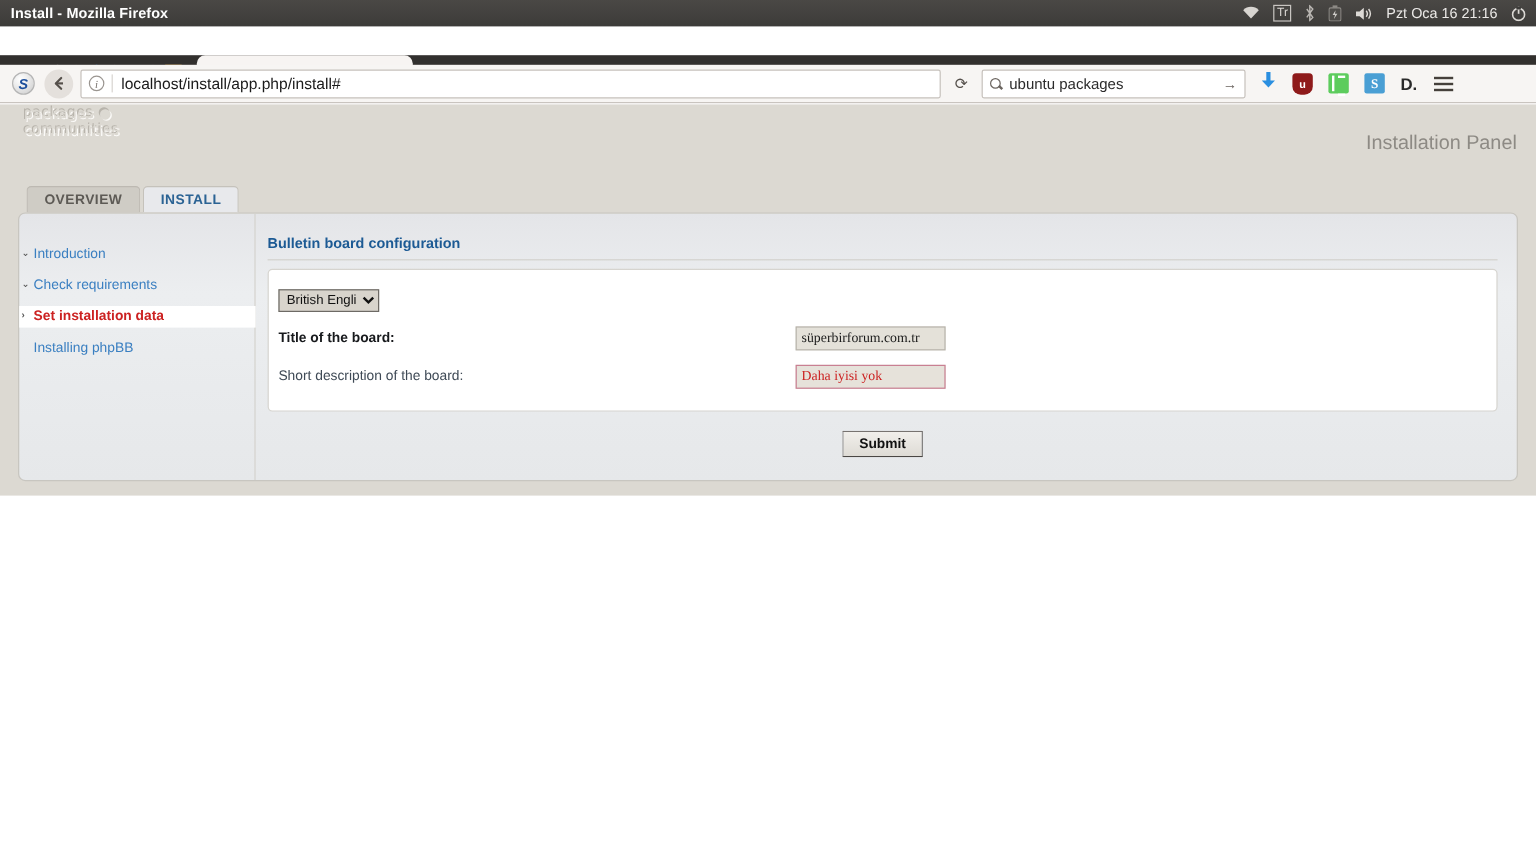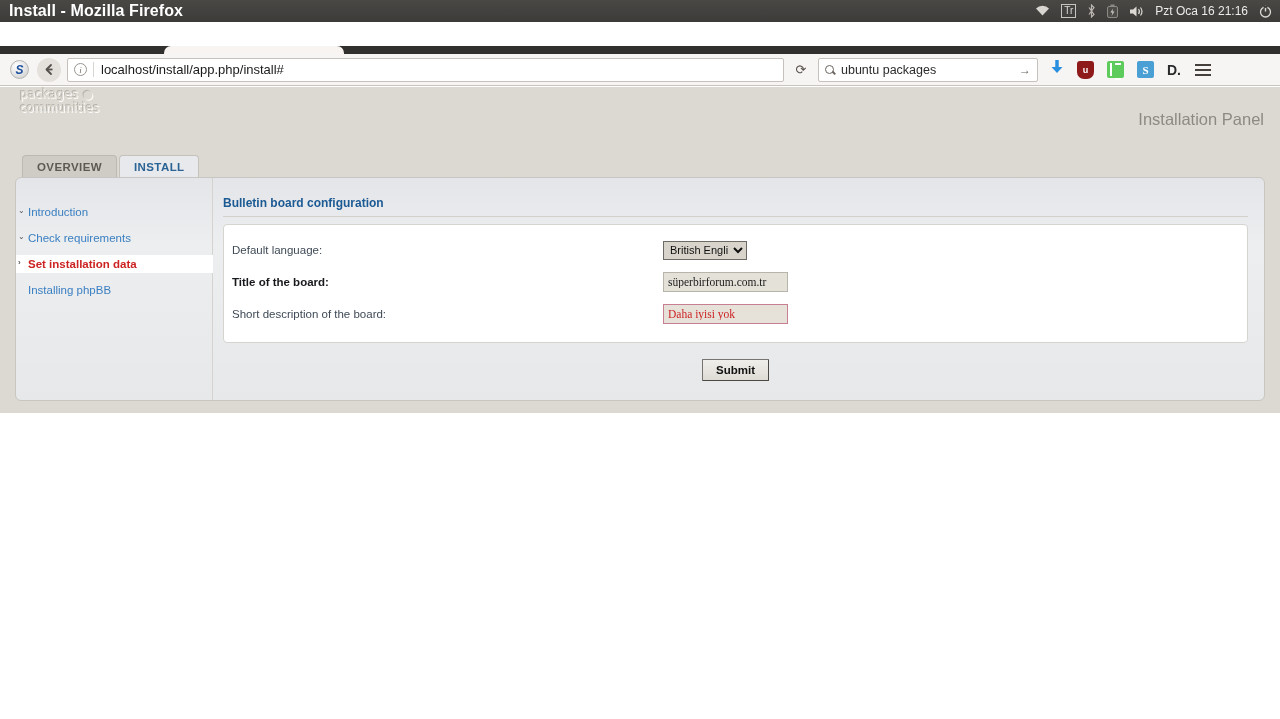--- a/index.html
+++ b/index.html
@@ -11,21 +11,21 @@
     background: #ffffff;
   }
 
   
   .titlebar {
     position: absolute; left: 0; top: 0; width: 1280px; height: 22px;
     background: linear-gradient(180deg,#4a4845 0%,#3c3b39 100%);
     display: flex; align-items: center; justify-content: space-between;
   }
   .titlebar-title {
-    color: #ffffff; font-size: 16px; font-weight: bold;
+    color: #ffffff; font-size: 12px; font-weight: bold;
     padding-left: 9px; letter-spacing: 0.1px;
   }
   .tray { display: flex; align-items: center; gap: 11px; padding-right: 8px; }
   .tray-item { display: flex; align-items: center; }
   .tray-clock { color: #eceae8; font-size: 12px; }
 
   
   .tabstrip {
     position: absolute; left: 0; top: 22px; width: 1280px; height: 32px;
     background: #32302e;
@@ -390,21 +390,20 @@
           <span>Installing phpBB</span>
         </div>
       </div>
 
       <div class="content">
         <div class="content-title">Bulletin board configuration</div>
 
         <div class="formbox">
 
           <div class="frow">
-            <div class="flabel">Default language:</div>
             <div class="fctl">
               <select class="lang">
                 <option>British English</option>
               </select>
             </div>
           </div>
 
           <div class="frow">
             <div class="flabel bold">Title of the board:</div>
             <div class="fctl">

